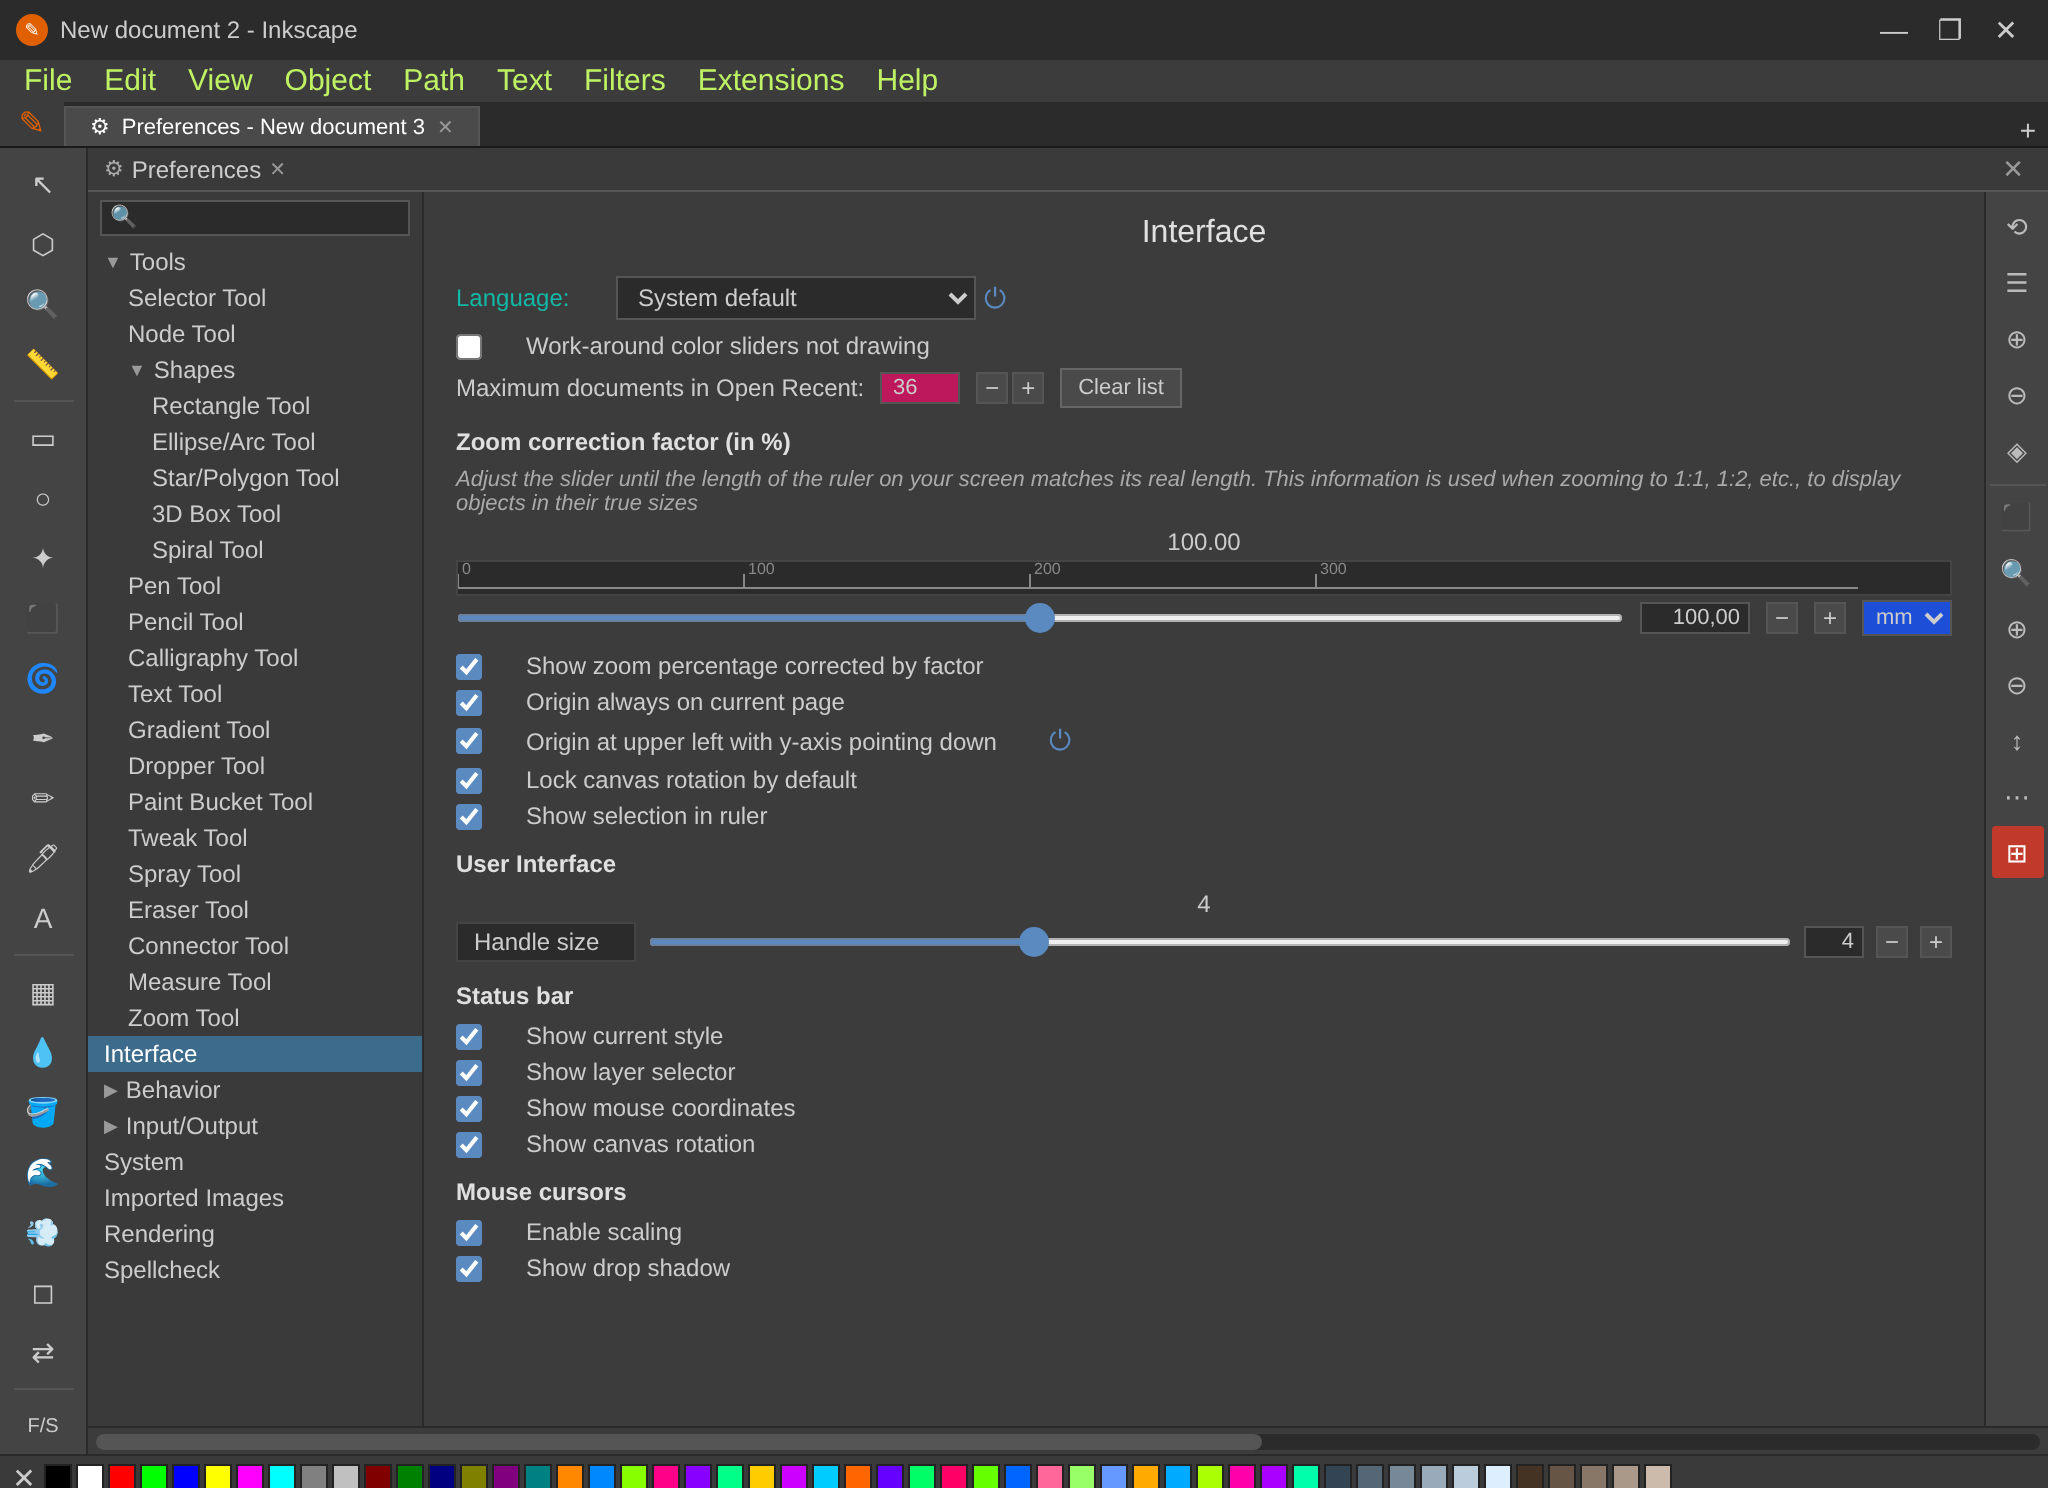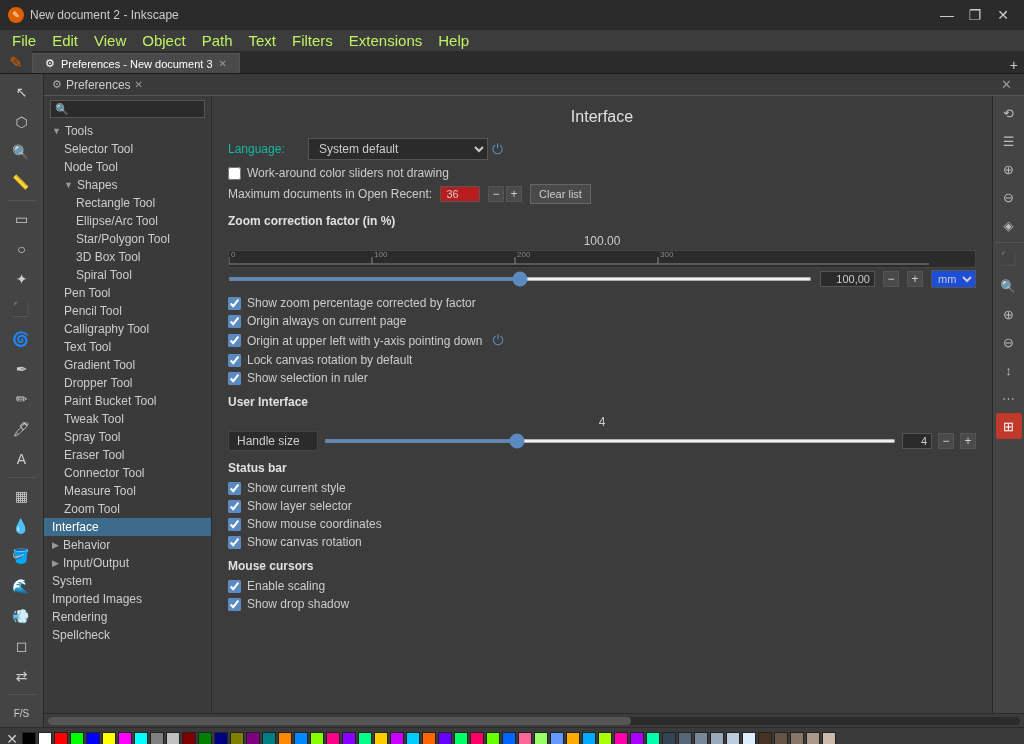--- a/index.html
+++ b/index.html
@@ -34,25 +34,25 @@
     
     .content { flex: 1; background: #3c3c3c; overflow-y: auto; padding: 12px 16px; }
     .content-title { font-size: 16px; color: #e0e0e0; text-align: center; margin-bottom: 12px; font-weight: 500; }
 
     
     .form-row { display: flex; align-items: center; margin-bottom: 6px; }
     .form-label { color: #14b8a6; font-size: 12px; min-width: 80px; }
     .form-select { background: #2b2b2b; border: 1px solid #555; color: #ccc; padding: 2px 6px; font-size: 12px; height: 22px; min-width: 180px; }
     .form-select option { background: #2b2b2b; }
     .btn-small { background: #4a4a4a; border: 1px solid #666; color: #ccc; padding: 1px 8px; font-size: 11px; cursor: pointer; height: 20px; }
-    .number-input { background: #b91c1c; border: 1px solid #555; color: #ccc; width: 40px; padding: 1px 4px; font-size: 11px; text-align: center; }
+    .number-input { background: #be185d; border: 1px solid #555; color: #ccc; width: 40px; padding: 1px 4px; font-size: 11px; text-align: center; }
     .stepper { display: flex; align-items: center; gap: 2px; }
     .stepper-btn { background: #4a4a4a; border: 1px solid #555; color: #ccc; width: 16px; height: 16px; cursor: pointer; font-size: 12px; display: flex; align-items: center; justify-content: center; line-height: 1; }
 
-    .checkbox-row { display: flex; align-items: center; gap: 6px; margin-bottom: 4px; }
+    .checkbox-row { display: flex; align-items: center; gap: 22px; margin-bottom: 4px; }
     .checkbox-row input[type=checkbox] { accent-color: #5a8ac0; width: 13px; height: 13px; }
     .checkbox-row label { color: #cccccc; font-size: 12px; }
 
     .section-header { color: #e0e0e0; font-size: 12px; font-weight: bold; margin: 10px 0 6px 0; }
 
     .italic-desc { font-style: italic; font-size: 11px; color: #aaaaaa; margin-bottom: 6px; display: block; }
     input[type=range] { width: 100%; accent-color: #5a8ac0; background: transparent; }
     .slider-row { display: flex; align-items: center; gap: 8px; }
     .slider-value-box { background: #2b2b2b; border: 1px solid #555; color: #ccc; width: 55px; padding: 1px 4px; font-size: 11px; text-align: right; }
     .unit-select { background: #1d4ed8; border: 1px solid #555; color: #ccc; font-size: 11px; padding: 1px 2px; }
@@ -287,20 +287,21 @@
           <div class="stepper">
             <button class="stepper-btn">−</button>
             <button class="stepper-btn">+</button>
           </div>
           <button class="btn-small">Clear list</button>
         </div>
 
         <div class="section-header">
           <strong><span>Zoom correction factor (in %)</span></strong>
         </div>
+        <span class="italic-desc">Adjust the slider until the length of the ruler on your screen matches its real length. This information is used when zooming to 1:1, 1:2, etc., to display objects in their true sizes</span>
 
         <div style="text-align:center;color:#ccc;font-size:12px;margin-bottom:2px;">100.00</div>
 
         <div style="width:100%;height:18px;background:#2b2b2b;border:1px solid #444;position:relative;margin-bottom:2px;">
           <div style="position:absolute;left:0;top:0;width:100%;height:100%;display:flex;align-items:flex-end;padding-bottom:2px;">
             <svg width="100%" height="18">
               <line x1="0" y1="17" x2="700" y2="17" stroke="#888" stroke-width="1"></line>
               <line x1="0" y1="10" x2="0" y2="17" stroke="#888" stroke-width="1"></line>
               <text x="2" y="10" font-size="8" fill="#888">0</text>
               <line x1="143" y1="10" x2="143" y2="17" stroke="#888" stroke-width="1"></line>

